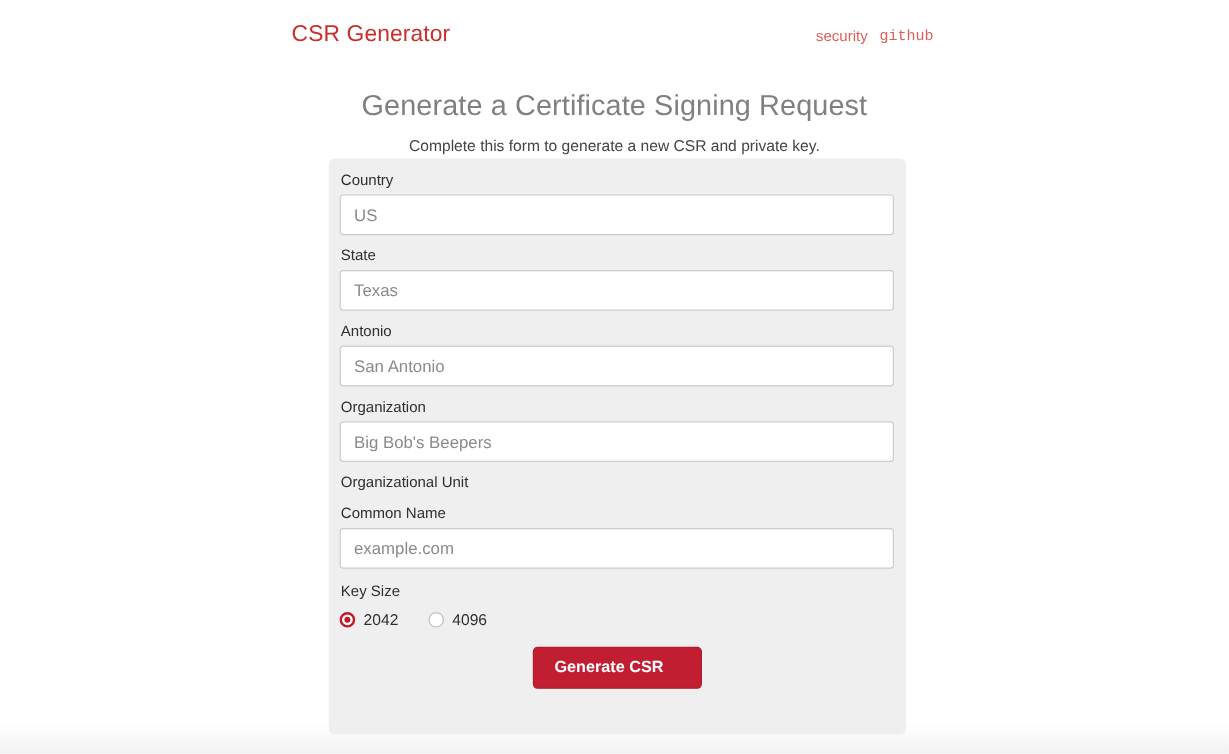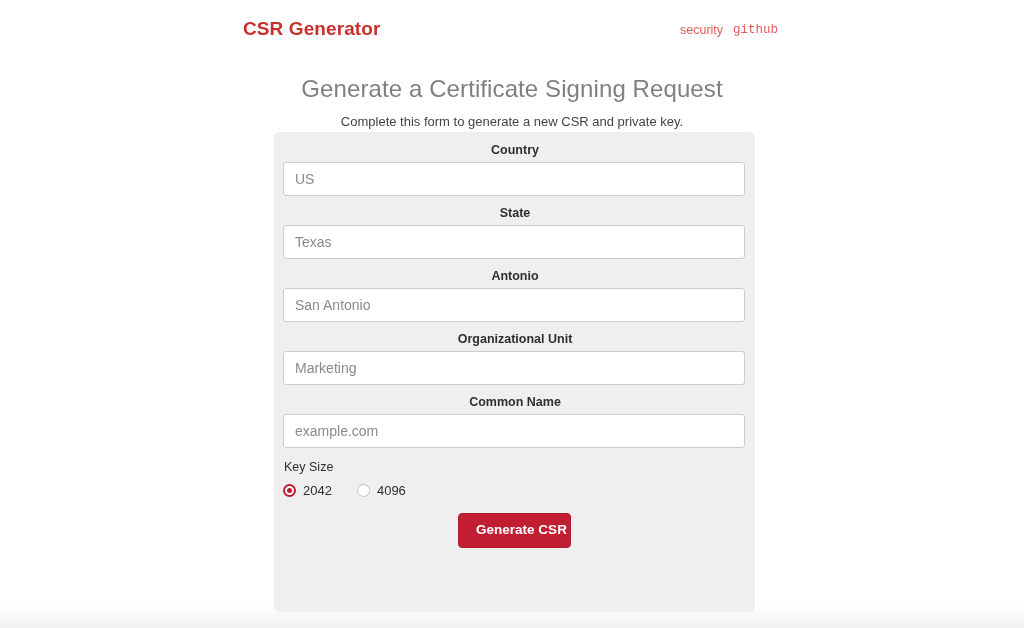--- a/index.html
+++ b/index.html
@@ -20,21 +20,21 @@
   .navbar {
     position: relative;
     width: 1024px;
     height: 58px;
   }
   .brand {
     position: absolute;
     left: 243px;
     top: 17px;
     font-size: 19px;
-    font-weight: bold;
+    font-weight: normal;
     color: #c9302c;
     letter-spacing: 0.1px;
     line-height: 24px;
     white-space: nowrap;
     text-decoration: none;
   }
   .nav-links {
     position: absolute;
     left: 645px;
     top: 22px;
@@ -94,22 +94,21 @@
   .form-group {
     position: relative;
     margin: 0 0 9px 0;
   }
   .form-label {
     display: block;
     font-size: 12.5px;
     color: #2f2f2f;
     line-height: 17px;
     margin: 0 0 3px 1px;
-    font-weight: bold;
-    text-align: center;
+    font-weight: normal;
   }
   .form-control {
     display: block;
     width: 462px;
     height: 34px;
     padding: 6px 11px;
     font-family: "Liberation Sans", sans-serif;
     font-size: 14px;
     color: #be185d;
     background: #ffffff;
@@ -177,21 +176,21 @@
   }
   .btn-generate {
     display: inline-block;
     font-family: "Liberation Sans", sans-serif;
     font-size: 13.5px;
     font-weight: bold;
     color: #ffffff;
     background: #c21e32;
     border: 1px solid #b01c2e;
     border-radius: 4px;
-    padding: 8px 3px 9px 17px;
+    padding: 8px 31px 9px 17px;
     line-height: 16px;
     cursor: pointer;
     white-space: nowrap;
   }
 </style>
 </head>
 <body>
 
 <div class="navbar">
   <a class="brand" href="#">CSR Generator</a>
@@ -217,24 +216,27 @@
     <div class="form-group">
       <label class="form-label">State</label>
       <input class="form-control" type="text" placeholder="Texas" style="">
     </div>
 
     <div class="form-group">
       <label class="form-label">Antonio</label>
       <input class="form-control" type="text" placeholder="San Antonio" style="">
     </div>
 
+    <div class="form-group">
+      <label class="form-label">Organization</label>
+      <input class="form-control" type="text" placeholder="Big Bob's Beepers" style="">
+    </div>
 
     <div class="form-group">
       <label class="form-label">Organizational Unit</label>
-      <input class="form-control" type="text" placeholder="Marketing" style="">
     </div>
 
     <div class="form-group">
       <label class="form-label">Common Name</label>
       <input class="form-control" type="text" placeholder="example.com" style="">
     </div>
 
     <div class="keysize-group">
       <span class="keysize-label">Key Size</span>
       <div class="radio-row">

